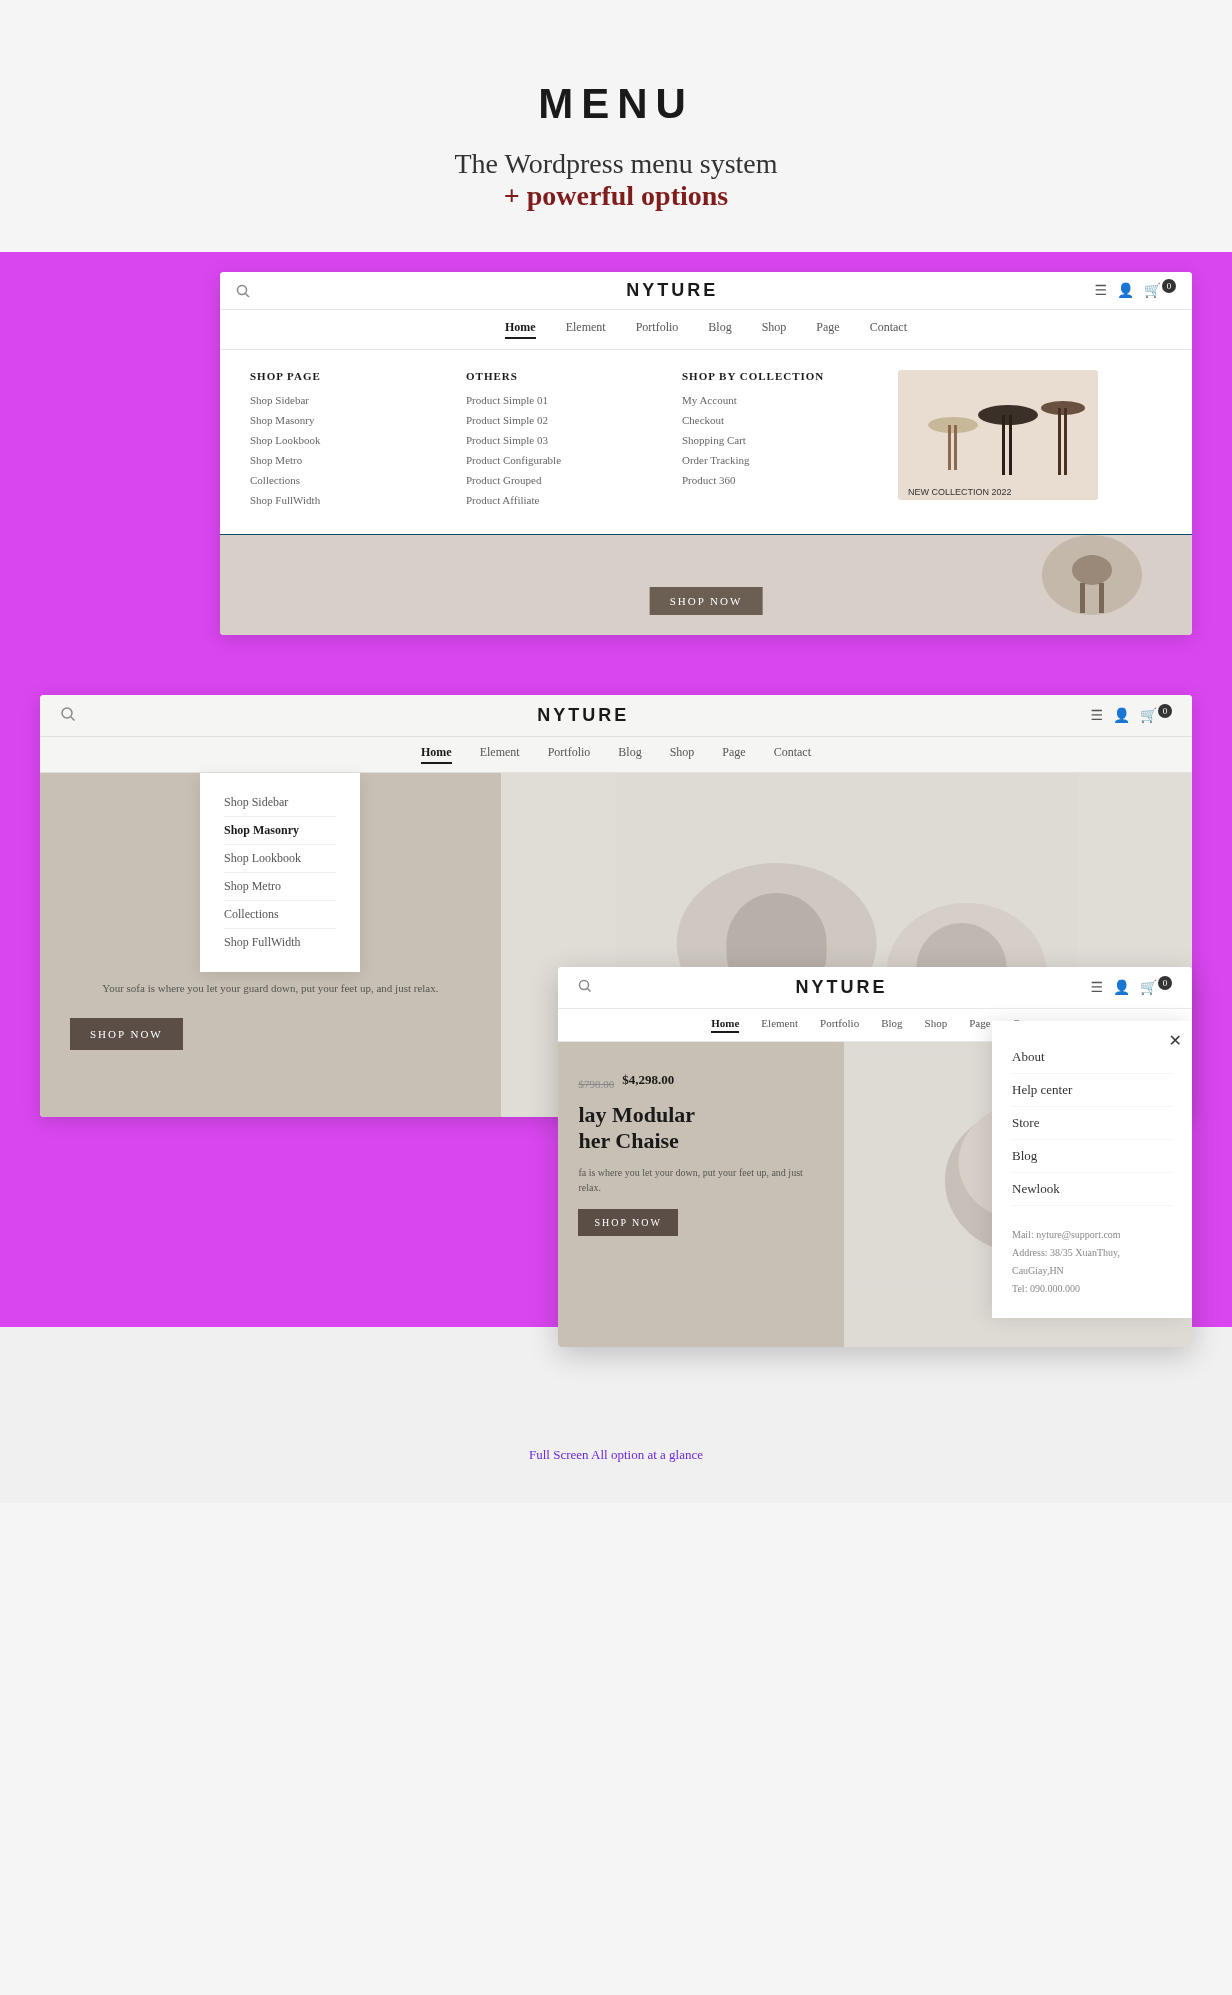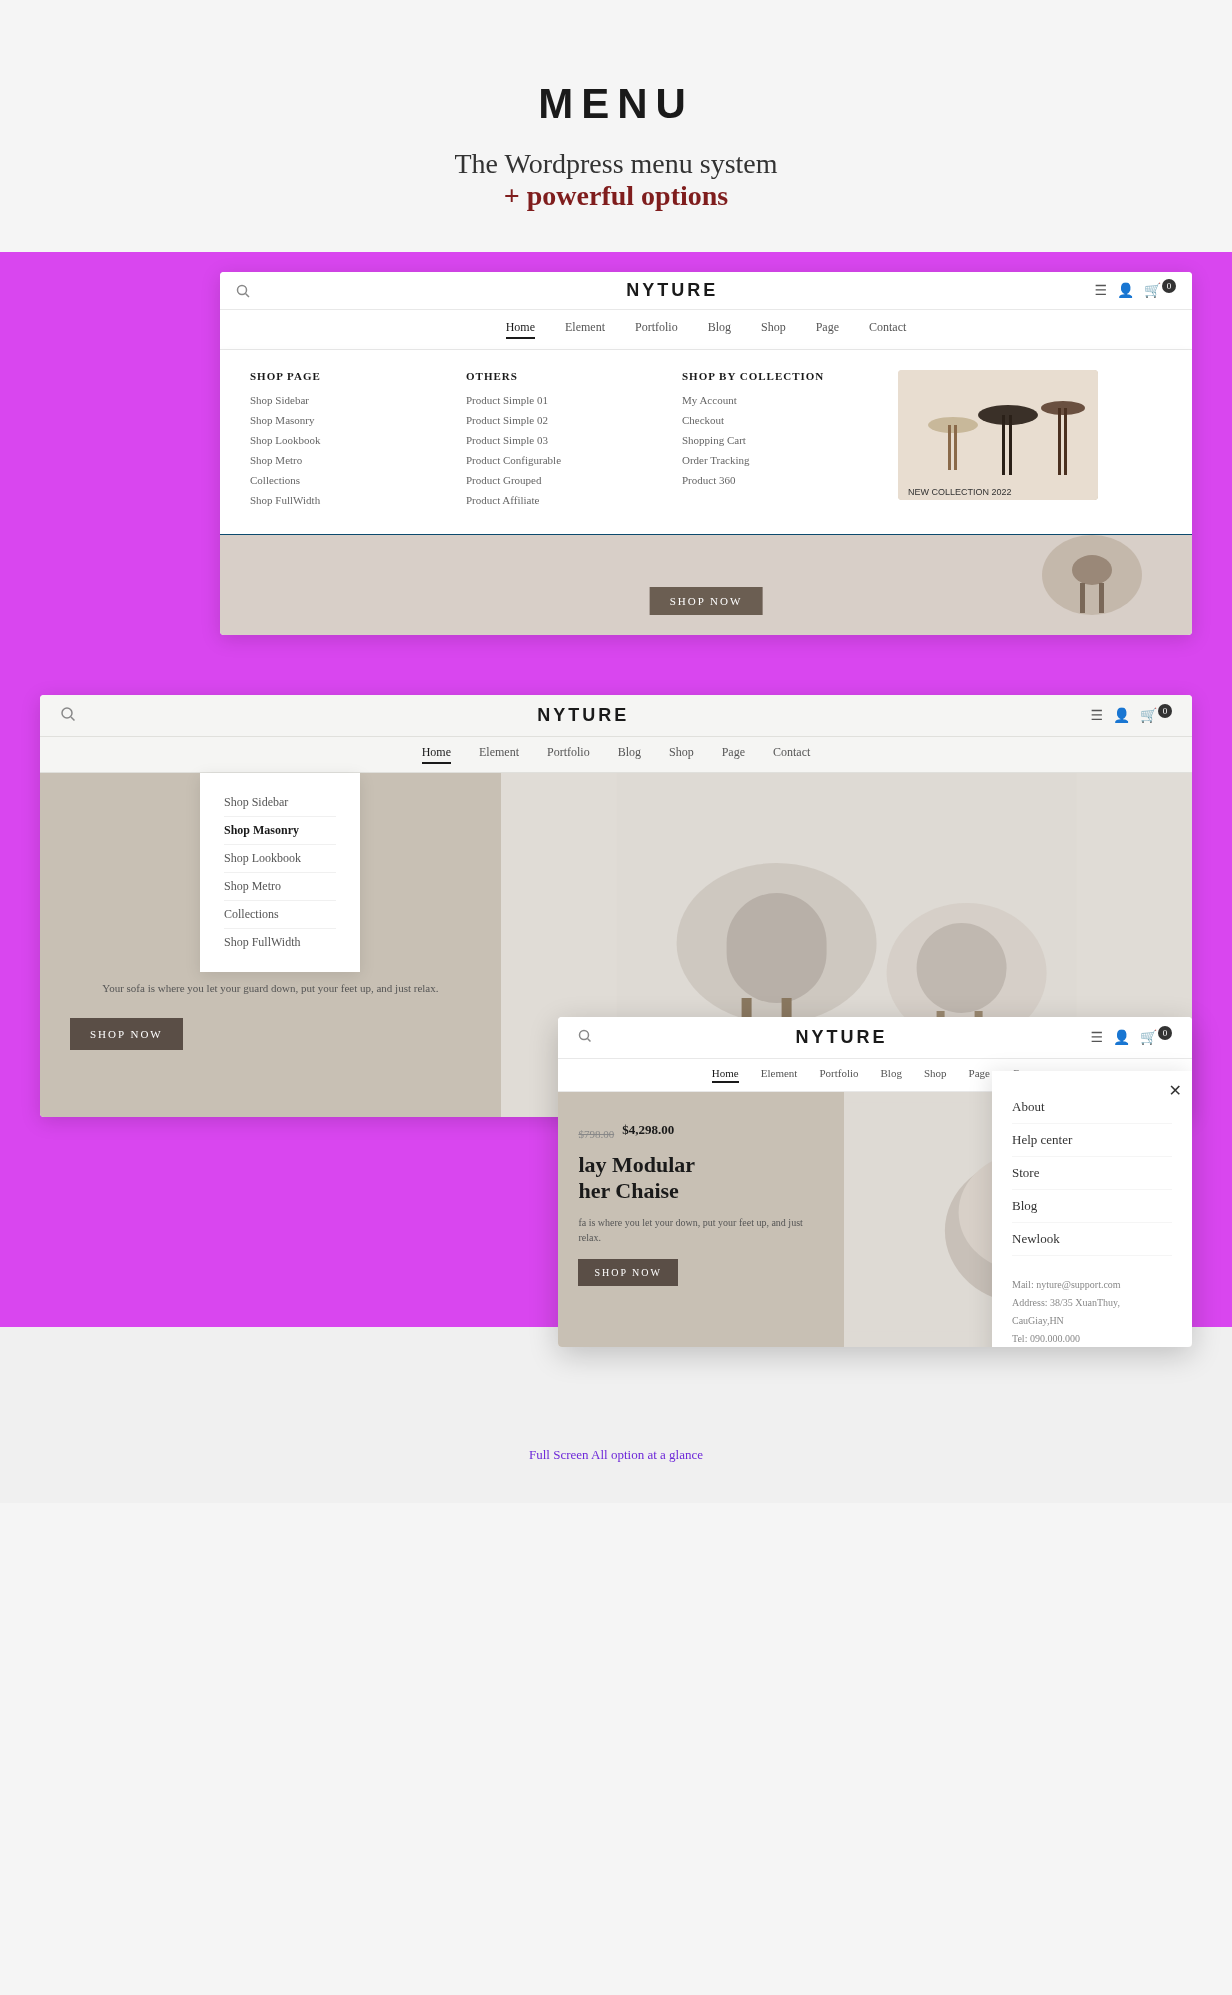--- a/index.html
+++ b/index.html
@@ -104,21 +104,21 @@
       display: flex;
       justify-content: center;
       gap: 30px;
       padding: 10px 0;
       border-bottom: 1px solid #e8e8e8;
       font-size: 12px;
       color: #555;
     }
     .nav-item-active {
       color: #1a1a1a;
-      font-weight: 400;
+      font-weight: 700;
       border-bottom: 2px solid #1a1a1a;
       padding-bottom: 2px;
     }
 
     
     .mega-menu {
       background: white;
       display: flex;
       padding: 20px 30px;
       gap: 40px;
@@ -356,21 +356,21 @@
     .sidebar-contact {
       margin-top: 20px;
       font-size: 10px;
       color: #888;
       line-height: 1.8;
     }
 
     
     .hero-3 {
       display: flex;
-      height: 255px;
+      height: 305px;
       position: relative;
     }
     .hero-3-left {
       width: 45%;
       background: #c8c0b4;
       padding: 30px 20px;
     }
     .hero-3-right {
       width: 55%;
       background: #dedad4;

